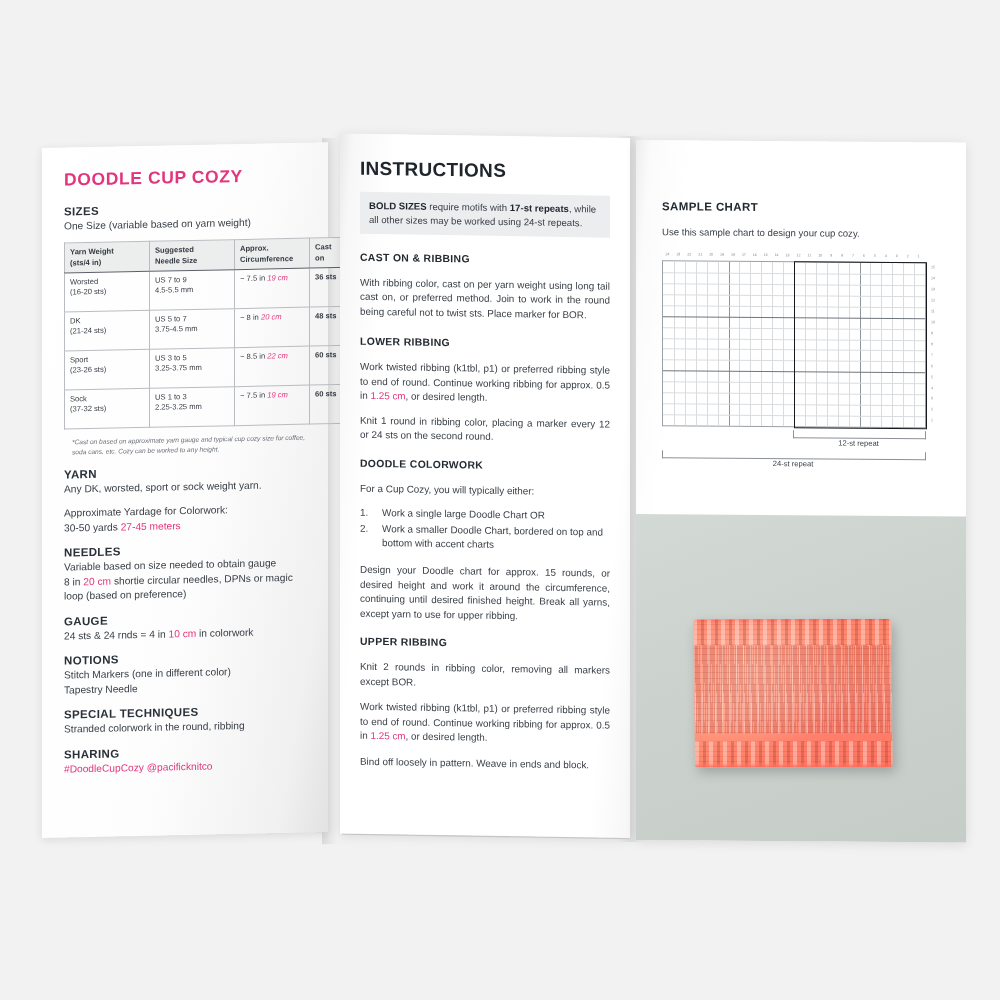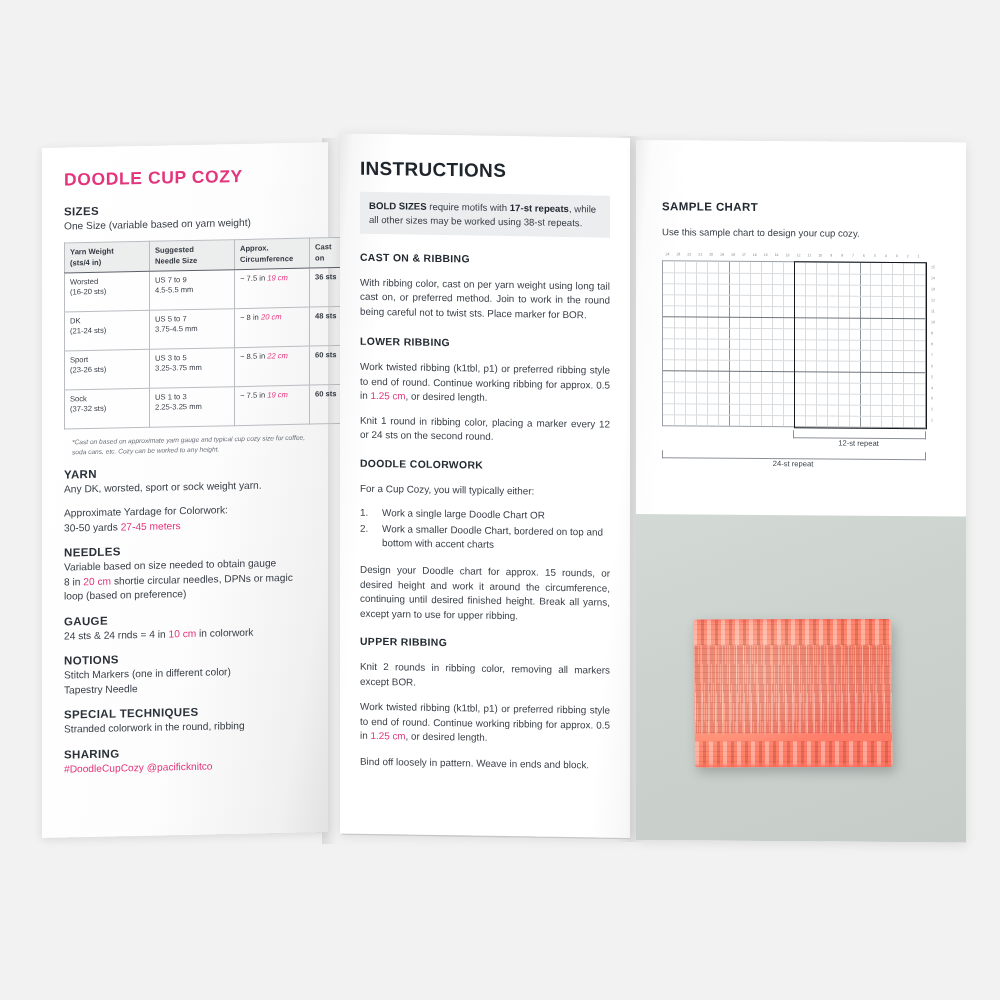--- a/index.html
+++ b/index.html
@@ -329,21 +329,21 @@
     </div>
 
     <div class="page" id="page-mid">
       <div class="inner" style="padding:24px 20px 0 20px;box-sizing:border-box;">
 
         <div class="instr-title">INSTRUCTIONS</div>
 
         <div style="height:12px"></div>
 
         <div class="callout">
-          <b>BOLD SIZES</b><span> require motifs with </span><b>17-st repeats</b><span>, while all other sizes may be worked using 38-st repeats.</span>
+          <b>BOLD SIZES</b><span> require motifs with </span><b>17-st repeats</b><span>, while all other sizes may be worked using 24-st repeats.</span>
         </div>
 
         <div style="height:18px"></div>
         <h4 class="sub">CAST ON &amp; RIBBING</h4>
         <div style="height:13px"></div>
         <p class="para">With ribbing color, cast on per yarn weight using long tail cast on, or preferred method. Join to work in the round being careful not to twist sts. Place marker for BOR.</p>
 
         <div style="height:17px"></div>
         <h4 class="sub">LOWER RIBBING</h4>
         <div style="height:13px"></div>

